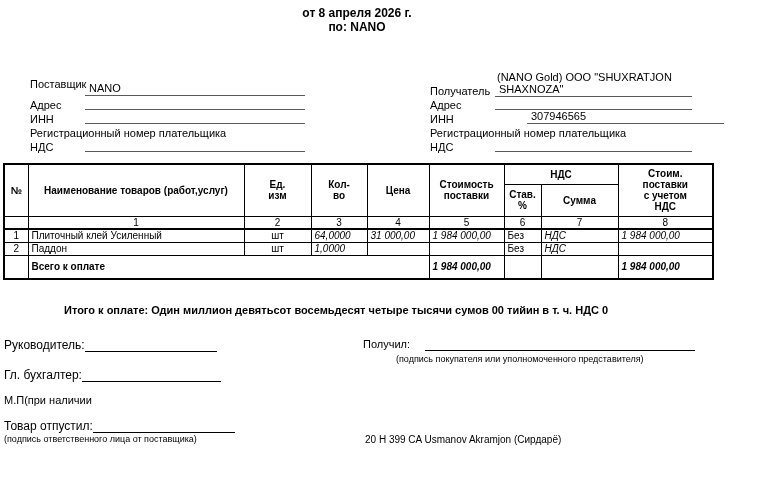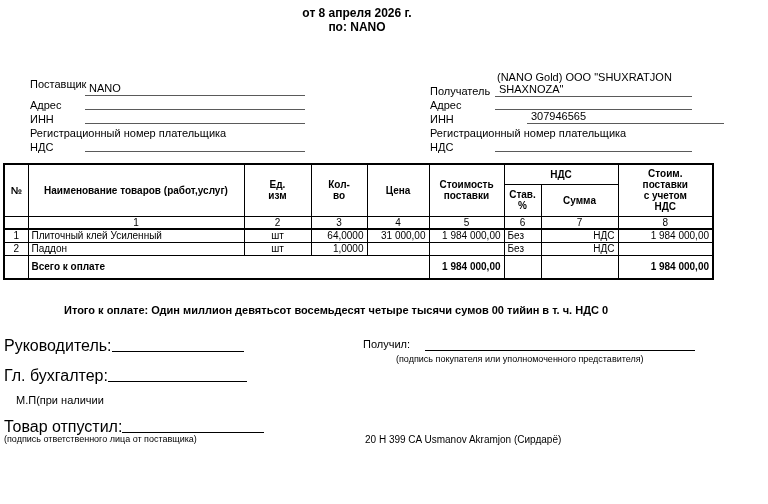--- a/index.html
+++ b/index.html
@@ -46,26 +46,26 @@
   }
   tr.nums td {
     border-bottom:2px solid #000;
     text-align:center;
     height:13px;
     white-space:nowrap;
   }
   tr.datarow td { height:13px; white-space:nowrap; }
   tr.totalrow td { height:24px; font-weight:bold; white-space:nowrap; }
   .ta-c { text-align:center; }
-  .ta-r { text-align:right; }
+  .ta-r { text-align:left;font-style:italic; }
   .ta-l { text-align:left; }
 
   .summary { font-size:11px; font-weight:bold; white-space:nowrap; }
 
-  .sig-row { display:flex; align-items:flex-end; font-size:16px; line-height:13px; }
+  .sig-row { display:flex; align-items:flex-end; font-size:12px; line-height:13px; }
   .sig-line { border-bottom:1px solid #000; height:13px; }
   .note { font-size:9px; line-height:11px; white-space:nowrap; }
   .code { font-size:10px; line-height:12px; white-space:nowrap; }
 </style>
 </head>
 <body>
 
 <div class="abs title-block">
   <div class="title-line">от 8 апреля 2026 г.</div>
   <div class="title-line">по: NANO</div>
@@ -186,21 +186,21 @@
 
 <div class="abs lbl" style="left:363px; top:338px;">Получил:</div>
 <div class="abs sig-line" style="left:425px; top:337px; width:270px;"></div>
 <div class="abs note" style="left:396px; top:354px;">(подпись покупателя или уполномоченного представителя)</div>
 
 <div class="abs sig-row" style="left:4px; top:368px;">
   <span>Гл. бухгалтер:</span>
   <span class="sig-line" style="width:139px;"></span>
 </div>
 
-<div class="abs lbl" style="left:16px; top:394px;">М.П(при наличии</div>
+<div class="abs lbl" style="left:4px; top:394px;">М.П(при наличии</div>
 
 <div class="abs sig-row" style="left:4px; top:419px;">
   <span>Товар  отпустил:</span>
   <span class="sig-line" style="width:142px;"></span>
 </div>
 <div class="abs note" style="left:4px; top:434px;">(подпись ответственного лица от поставщика)</div>
 
 <div class="abs code" style="left:365px; top:434px;">20 H 399 CA Usmanov Akramjon (Сирдарё)</div>
 
 </body></html>

